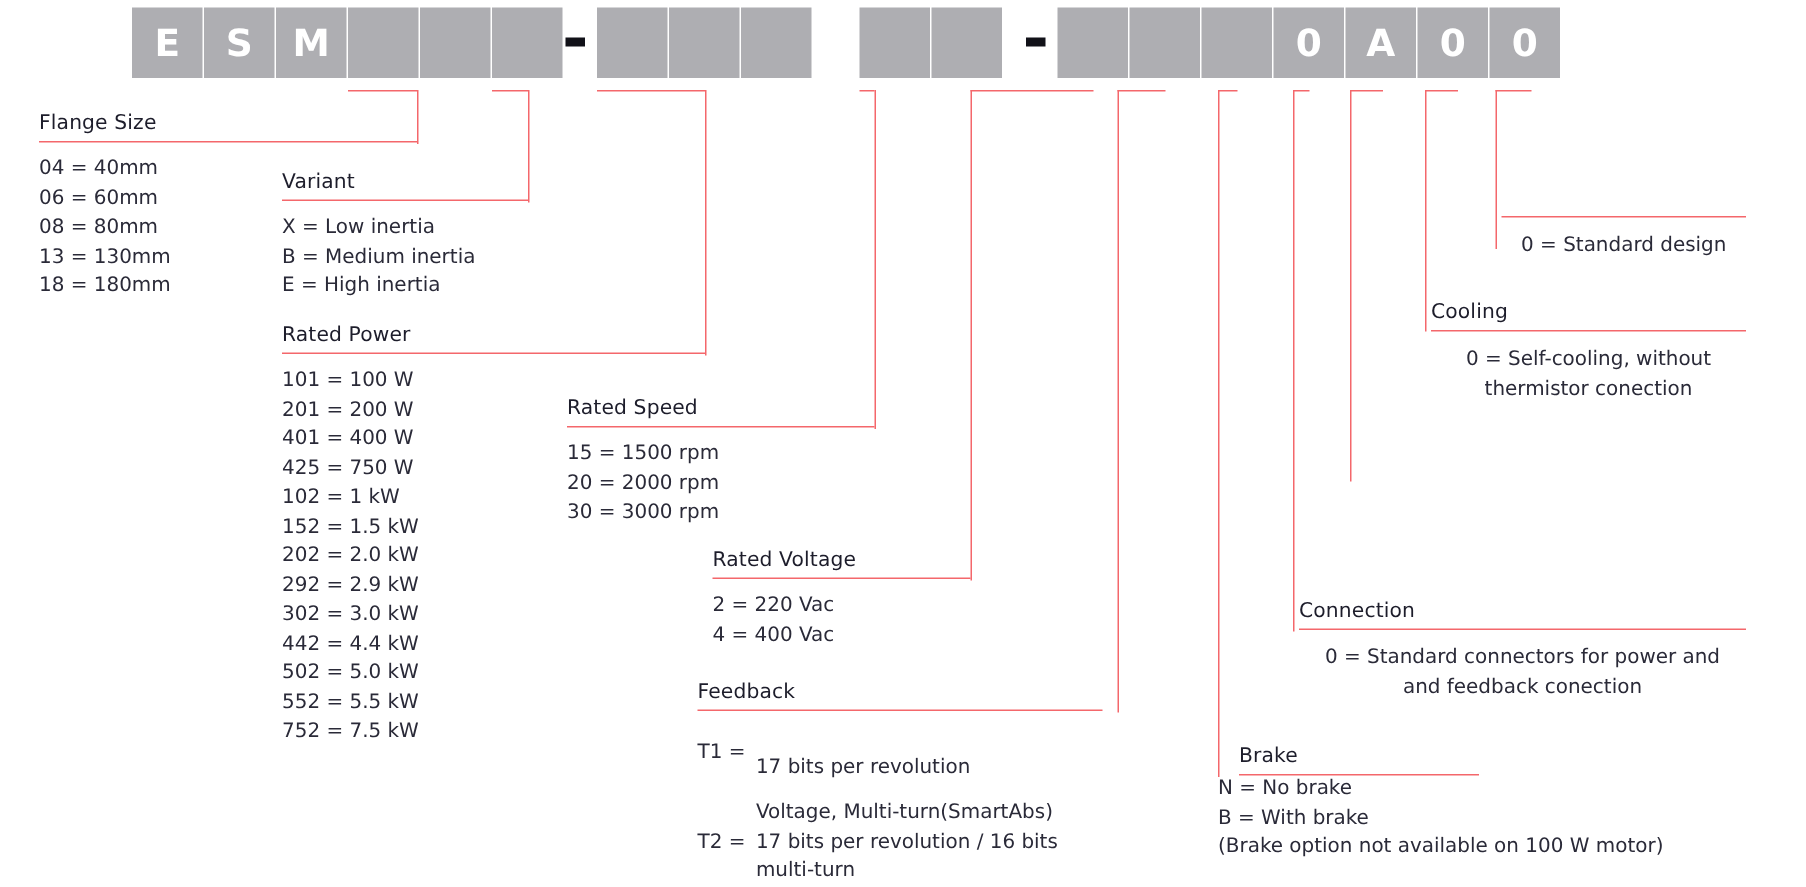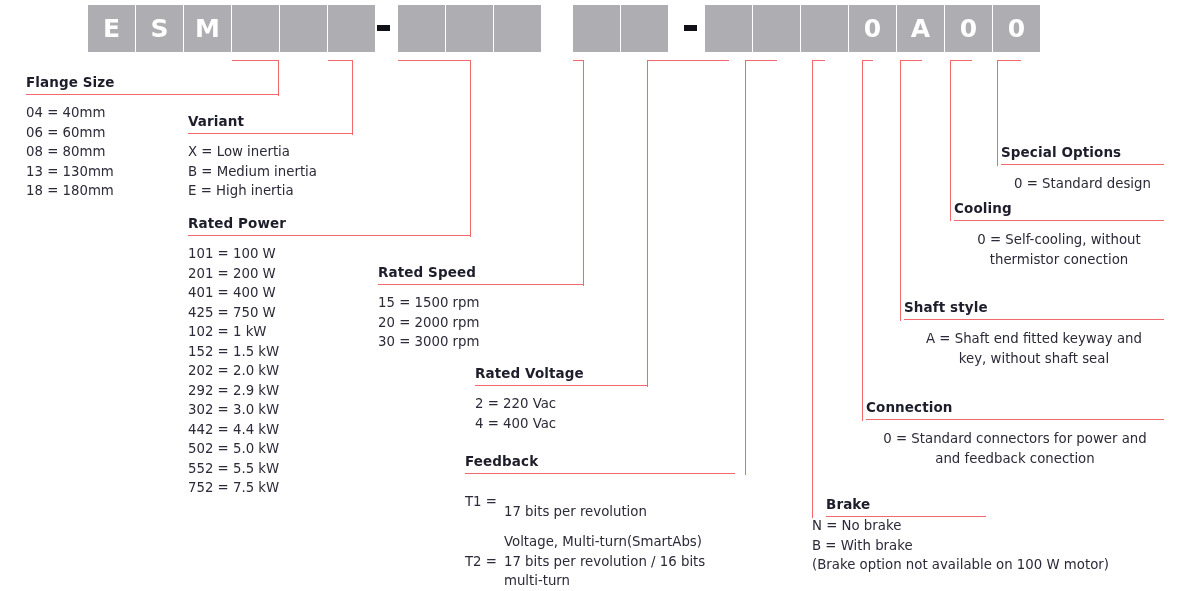--- a/index.html
+++ b/index.html
@@ -23,21 +23,21 @@
   }
 
   
   .ln-h{position:absolute;height:0;border-top:1.6px solid #f4676b;}
   .ln-v{position:absolute;width:0;border-left:1.6px solid #f4676b;}
 
   
   .blk{position:absolute;}
   .blk h3{
     margin:0;padding:0 0 4px 0;
-    font-size:13.5px;font-weight:700;color:#1d1d2b;
+    font-size:13.5px;font-weight:400;color:#1d1d2b;
     white-space:nowrap;letter-spacing:.1px;
   }
   .rule{height:0;border-top:1.6px solid #f4676b;}
   .rows{margin-top:8px;}
   .row{
     font-size:13.3px;color:#2a2a38;line-height:19.5px;white-space:nowrap;
   }
   .gap{height:11px;}
 
   
@@ -197,44 +197,35 @@
           <span>Voltage, Multi-turn(SmartAbs)</span><br>
           <span>17 bits per revolution / 16 bits</span><br>
           <span>multi-turn</span>
         </span>
       </div>
 
     </div>
   </div>
 
   <div class="blk" style="left:1001px;top:144px;width:163px;">
-    <h3>Special Options</h3>
     <div class="rule"></div>
     <div class="rows center" style="margin-top:9px;">
       <div class="row">0 = Standard design</div>
     </div>
   </div>
 
   <div class="blk" style="left:954px;top:200px;width:210px;">
     <h3>Cooling</h3>
     <div class="rule"></div>
     <div class="rows center" style="margin-top:9px;">
       <div class="row">0 = Self-cooling, without</div>
       <div class="row">thermistor conection</div>
     </div>
   </div>
 
-  <div class="blk" style="left:904px;top:299px;width:260px;">
-    <h3>Shaft style</h3>
-    <div class="rule"></div>
-    <div class="rows center" style="margin-top:9px;">
-      <div class="row">A = Shaft end fitted keyway and</div>
-      <div class="row">key, without shaft seal</div>
-    </div>
-  </div>
 
   <div class="blk" style="left:866px;top:399px;width:298px;">
     <h3>Connection</h3>
     <div class="rule"></div>
     <div class="rows center" style="margin-top:9px;">
       <div class="row">0 = Standard connectors for power and</div>
       <div class="row">and feedback conection</div>
     </div>
   </div>
 

